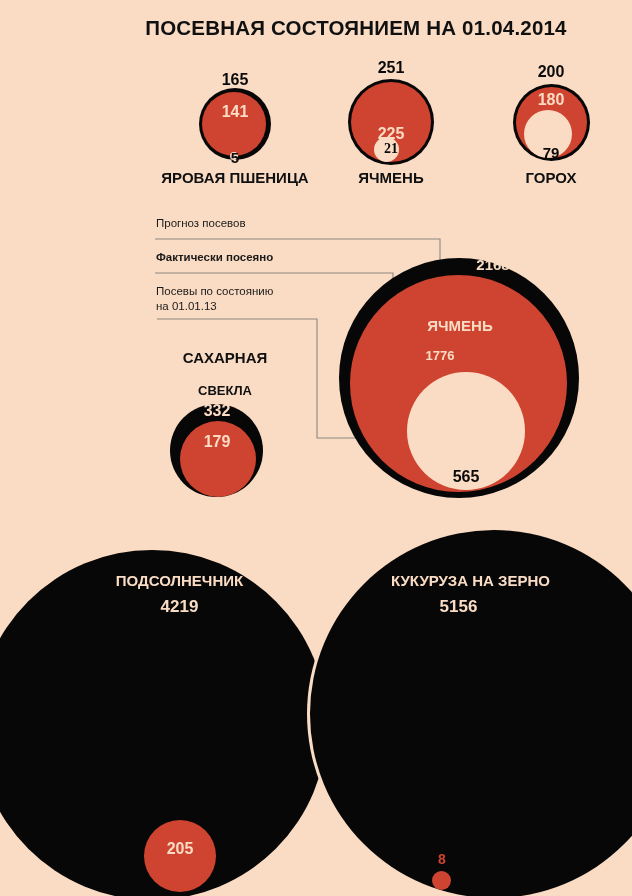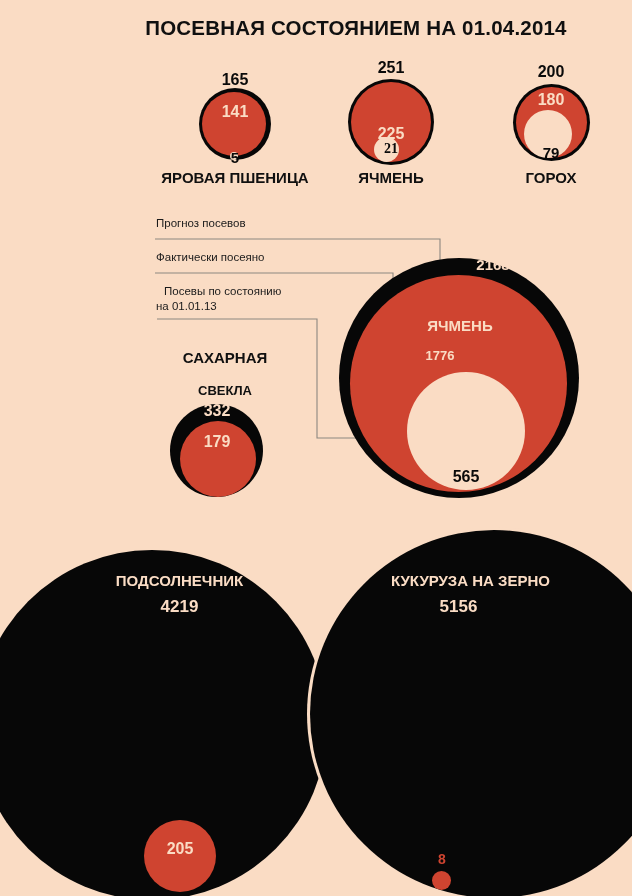--- a/index.html
+++ b/index.html
@@ -129,23 +129,23 @@
 
     <div class="lbl black-t" style="left:501px; top:64px; width:100px; font-size:16px;">200</div>
     <div class="lbl cream-t" style="left:501px; top:92px; width:100px; font-size:16px;">180</div>
     <div class="lbl black-t" style="left:501px; top:137px; width:100px; font-size:15px;margin-top:8px;">79</div>
 
     <div class="crop-name" style="left:466px; top:170px; width:170px; font-size:15px;">ГОРОХ</div>
   </div>
 
   <div class="legend-text" style="left:156px; top:216px;">Прогноз посевов</div>
 
-  <div class="legend-text" style="left:156px; top:250px;">Фактически посеяно</div>
-
-  <div class="legend-text" style="left:156px; top:284px;margin-left:8px;">Посевы по состоянию</div>
+  <div class="legend-text" style="left:156px; top:250px;font-weight:bold;">Фактически посеяно</div>
+
+  <div class="legend-text" style="left:156px; top:284px;">Посевы по состоянию</div>
   <div class="legend-text" style="left:156px; top:299px;">на 01.01.13</div>
 
   <svg class="leader" style="left:0; top:0;" width="632" height="520">
 
     <path d="M155,239 L440,239 L440,262"></path>
     <circle cx="440" cy="264" r="3.6"></circle>
 
     <path d="M155,273 L393,273 L393,313"></path>
     <circle cx="393" cy="316" r="3.6"></circle>
 

